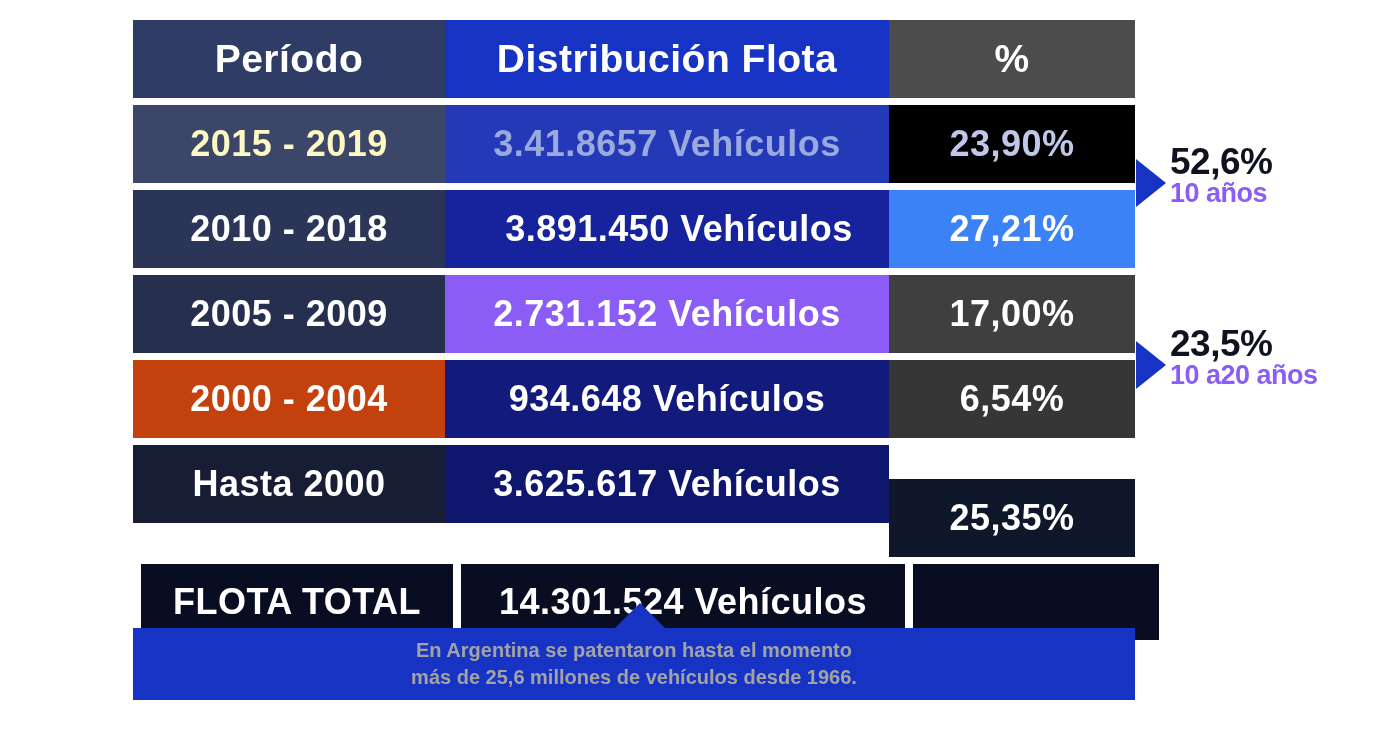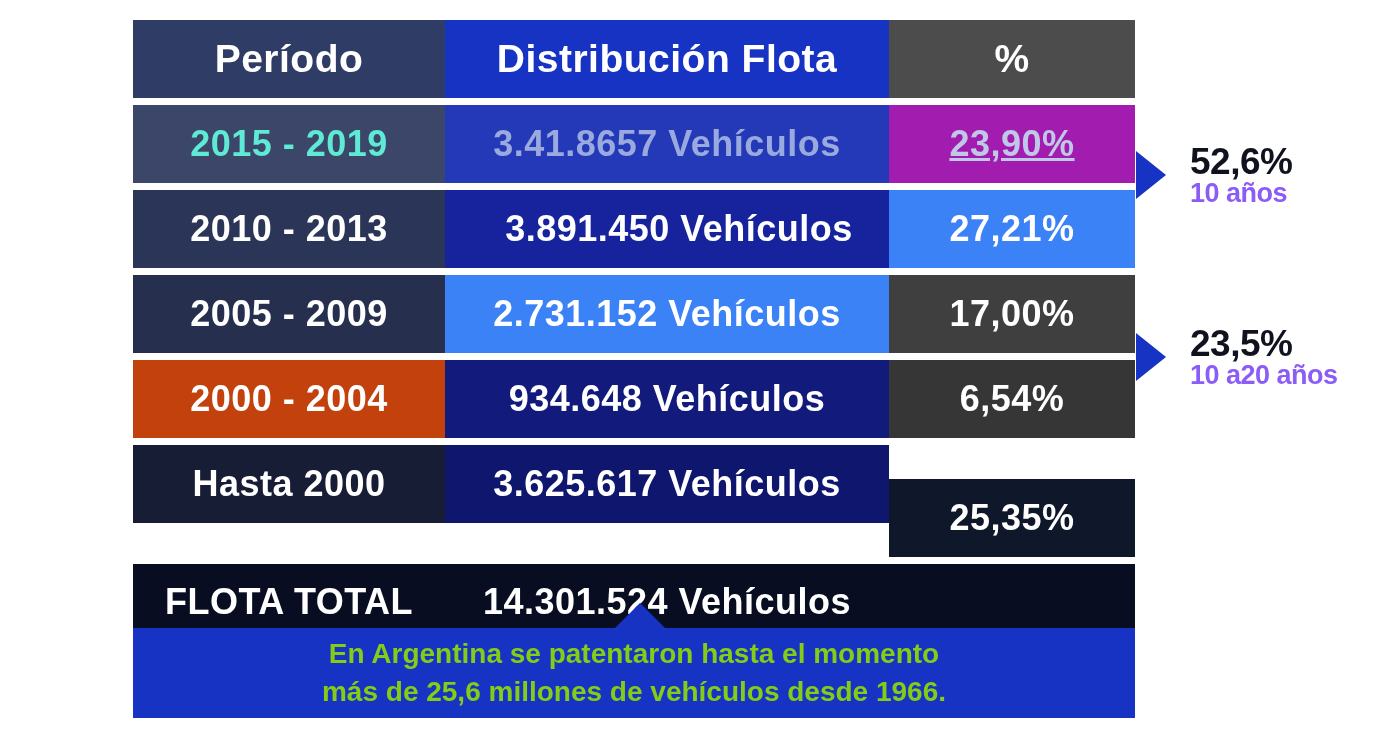--- a/index.html
+++ b/index.html
@@ -46,53 +46,53 @@
   
   .row.header .cell { height: 78px; font-size: 39px; }
   .row.header .c-period { background: #2e3c66; }
   .row.header .c-dist   { background: #1733c4; }
   .row.header .c-pct    { background: #4c4c4c; }
 
   
   .row.body .cell { height: 78px; font-size: 36px; }
   .row.body .c-dist { background: #16239c; }
 
-  .row.r0 .c-period { background: #3b4668; color: #5eead4; }
+  .row.r0 .c-period { background: #3b4668; color: #fef9c3; }
   .row.r0 .c-dist   { background: #2339b8; color: #9aa9de; }
-  .row.r0 .c-pct    { background: #a21caf; color: #c0c8e8; text-decoration: underline; }
+  .row.r0 .c-pct    { background: #000000; color: #c0c8e8; }
 
   .row.r1 .c-period { background: #2b3557; }
   .row.r1 .c-dist   { background: #16239c; padding-left: 24px; }
   .row.r1 .c-pct    { background: #3b82f6; }
 
   .row.r2 .c-period { background: #262f4d; }
-  .row.r2 .c-dist   { background: #3b82f6; text-align: right; }
+  .row.r2 .c-dist   { background: #8b5cf6; text-align: right; }
   .row.r2 .c-pct    { background: #3f3f3f; }
 
   .row.r3 .c-period { background: #c2410c; }
   .row.r3 .c-dist   { background: #121a7c; }
   .row.r3 .c-pct    { background: #363636; }
 
   .row.r4 .c-period { background: #171d35; }
   .row.r4 .c-dist   { background: #0f166e; }
   .row.r4 .c-pct    { background: #0f172a; margin-top: 34px; }
 
   
   .row.total { margin-bottom: 0; }
-  .row.total .cell { height: 76px; font-size: 36px; background: #090d22; }
+  .row.total .cell { height: 76px; font-size: 36px; background: #090d22; margin-left: 8px; }
   .row.total .c-period { justify-content: center; }
   .row.total .c-dist   { justify-content: center; }
   .row.total .c-pct    { background: #090d22; }
 
   
   .callout {
     position: absolute;
     display: flex;
-    align-items: center;
-    gap: 24px;
+    align-items: flex-end;
+    gap: 4px;
   }
   .tri {
     width: 0; height: 0;
     border-top: 24px solid transparent;
     border-bottom: 24px solid transparent;
     border-left: 30px solid #1733c4;
     flex: none;
   }
   .callout-text { line-height: 1.0; }
   .callout-big {
@@ -111,29 +111,29 @@
   }
   #callout-1 { left: 1136px; top: 143px; }
   #callout-2 { left: 1136px; top: 325px; }
 
   
   #footer {
     position: absolute;
     left: 133px;
     top: 628px;
     width: 1002px;
-    height: 90px;
+    height: 72px;
     background: #1733c4;
     display: flex;
     flex-direction: column;
     align-items: center;
     justify-content: center;
-    color: #84cc16;
-    font-weight: bold;
-    font-size: 28px;
+    color: #a3a3a3;
+    font-weight: bold;
+    font-size: 20px;
     line-height: 1.35;
     text-align: center;
   }
   #footer-notch {
     position: absolute;
     left: 614px;
     top: 603px;
     width: 0; height: 0;
     border-left: 26px solid transparent;
     border-right: 26px solid transparent;
@@ -153,21 +153,21 @@
       <div class="cell c-pct">%</div>
     </div>
 
     <div class="row body r0">
       <div class="cell c-period">2015 - 2019</div>
       <div class="cell c-dist">3.41.8657 Vehículos</div>
       <div class="cell c-pct">23,90%</div>
     </div>
 
     <div class="row body r1">
-      <div class="cell c-period">2010 - 2013</div>
+      <div class="cell c-period">2010 - 2018</div>
       <div class="cell c-dist">3.891.450 Vehículos</div>
       <div class="cell c-pct">27,21%</div>
     </div>
 
     <div class="row body r2">
       <div class="cell c-period">2005 - 2009</div>
       <div class="cell c-dist">2.731.152 Vehículos</div>
       <div class="cell c-pct">17,00%</div>
     </div>
 

